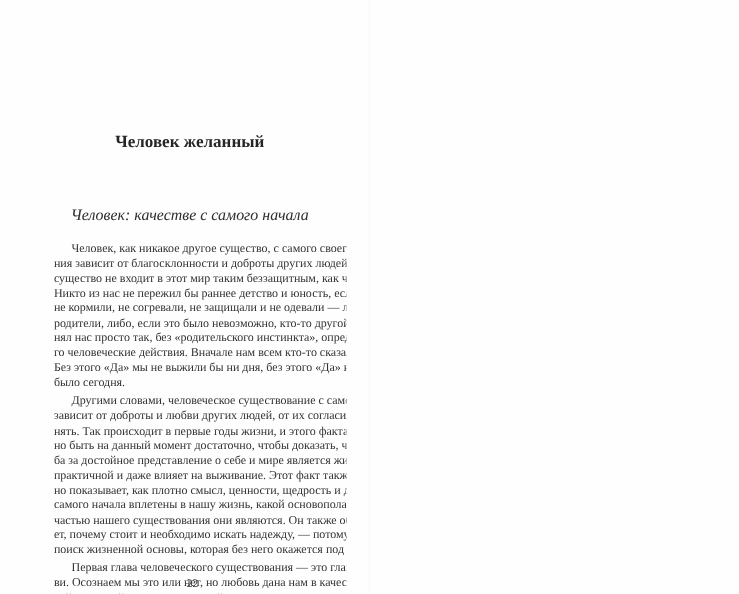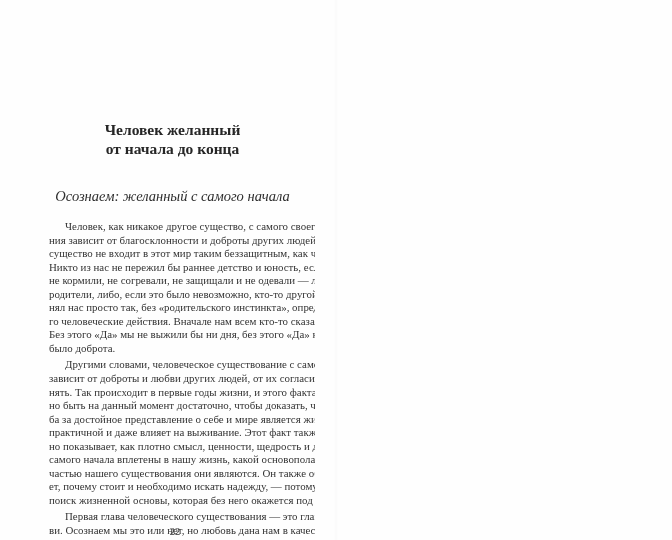--- a/index.html
+++ b/index.html
@@ -107,35 +107,34 @@
   }
 </style>
 </head>
 <body>
 
 <div class="spread">
 
   <div class="page page-left">
     <div class="chapter-title">
       <div>Человек желанный</div>
-      <div>от начала до конца</div>
     </div>
-    <div class="section-title">Осознаем: желанный с самого начала</div>
+    <div class="section-title">Человек: качестве с самого начала</div>
     <div class="text-block left-text" id="left-text">
         <p class="indent">
           <span class="line" style="padding-left: 16px;">Человек, как никакое другое существо, с самого своего появле-</span>
           <span class="line">ния зависит от благосклонности и доброты других людей. Ни одно</span>
           <span class="line">существо не входит в этот мир таким беззащитным, как человек.</span>
           <span class="line">Никто из нас не пережил бы раннее детство и юность, если бы нас</span>
           <span class="line">не кормили, не согревали, не защищали и не одевали — либо наши</span>
           <span class="line">родители, либо, если это было невозможно, кто-то другой, кто при-</span>
           <span class="line">нял нас просто так, без «родительского инстинкта», определяюще-</span>
           <span class="line">го человеческие действия. Вначале нам всем кто-то сказал «Да».</span>
           <span class="line">Без этого «Да» мы не выжили бы ни дня, без этого «Да» нас бы не</span>
-          <span class="line last">было доброта.</span>
+          <span class="line last">было сегодня.</span>
         </p>
         <p class="indent">
           <span class="line" style="padding-left: 16px;">Другими словами, человеческое существование с самого начала</span>
           <span class="line">зависит от доброты и любви других людей, от их согласия нас при-</span>
           <span class="line">нять. Так происходит в первые годы жизни, и этого факта долж-</span>
           <span class="line">но быть на данный момент достаточно, чтобы доказать, что борь-</span>
           <span class="line">ба за достойное представление о себе и мире является жизненно</span>
           <span class="line">практичной и даже влияет на выживание. Этот факт также нагляд-</span>
           <span class="line">но показывает, как плотно смысл, ценности, щедрость и доброта с</span>
           <span class="line">самого начала вплетены в нашу жизнь, какой основополагающей</span>

